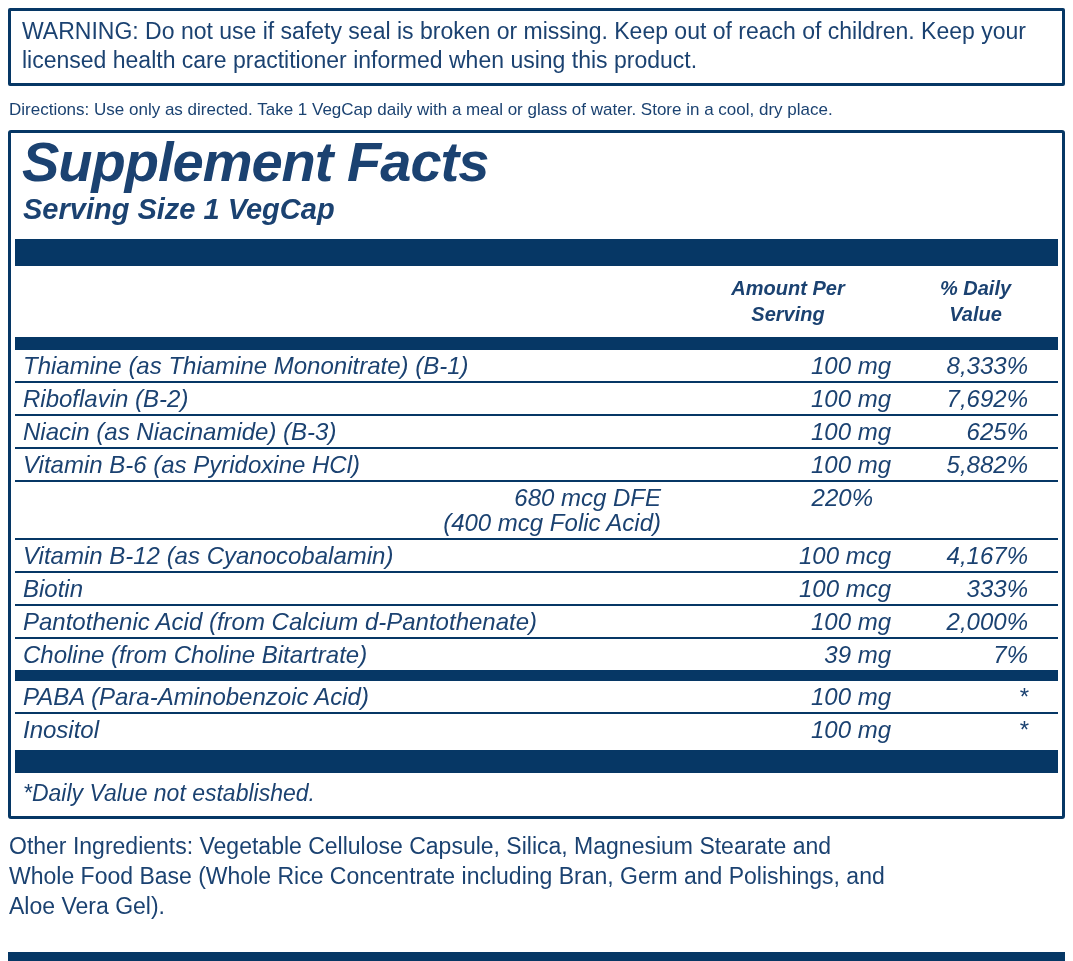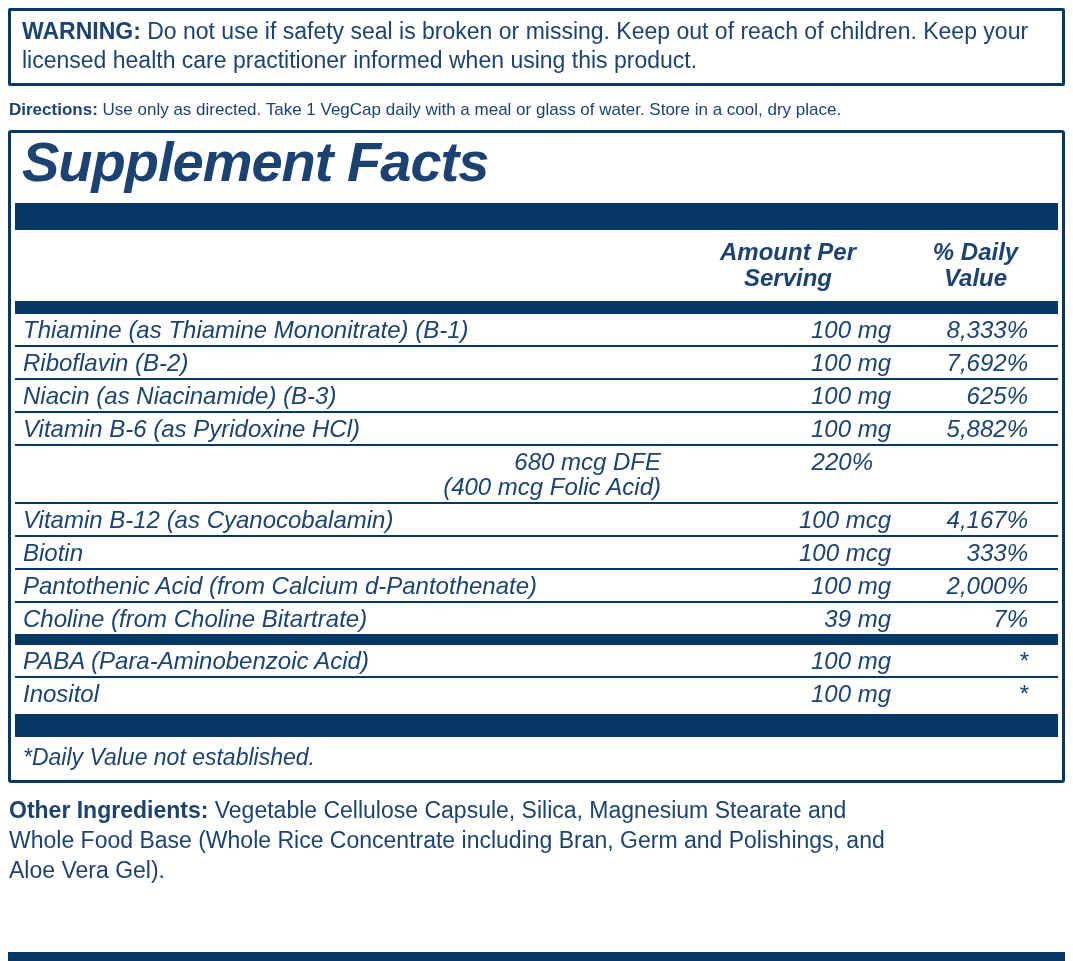--- a/index.html
+++ b/index.html
@@ -7,33 +7,33 @@
     --ink:#1b4271;
   }
   *{margin:0;padding:0;box-sizing:border-box;}
   html,body{background:#ffffff;}
   .page{
     position:relative;width:1073px;height:961px;background:#fff;overflow:hidden;
     font-family:"Liberation Sans","DejaVu Sans",sans-serif;color:var(--ink);
   }
   .warning-box{margin:8px 8px 0;border:3px solid var(--navy);border-radius:2px;padding:6px 11px 8px;}
   .warning-box p{font-size:23px;line-height:29px;}
-  .label-bold{font-weight:700;margin-top:40px;}
+  .label-bold{font-weight:400;margin-top:40px;}
   .directions{margin:10px 9px 0;font-size:17px;line-height:28px;}
   .facts-panel{margin:6px 8px 0;border:3px solid var(--navy);border-radius:3px;padding:2px 4px 4px;font-style:italic;}
   .facts-title{font-size:56px;line-height:54px;font-weight:900;letter-spacing:-1px;margin-left:7px;white-space:nowrap;}
   .serving-size{font-size:29px;line-height:32px;font-weight:800;margin:4px 0 0 8px;}
   .bar{background:var(--navy);width:100%;}
   .bar-top{height:27px;margin-top:14px;}
   .bar-thin{height:13px;}
   .bar-mid{height:11px;}
   .bar-bottom{height:23px;margin-top:5px;}
   .grid{display:grid;grid-template-columns:1fr 230px 155px;align-items:start;}
   .header-row{padding:9px 0 10px;}
-  .header-cell{font-size:24px;line-height:26px;font-weight:800;text-align:center;white-space:pre-line;}
+  .header-cell{font-size:20px;line-height:26px;font-weight:800;text-align:center;white-space:pre-line;}
   .header-cell.dv{padding-right:10px;}
   .row{padding:3px 0;border-top:2px solid var(--navy);font-size:24px;line-height:25px;}
   .rows .row:first-child{border-top:none;}
   .cell.name{padding-left:8px;}
   .cell.amount{text-align:right;padding-right:12px;white-space:nowrap;}
   .cell.dv{text-align:right;padding-right:30px;}
   .footnote{font-size:23px;line-height:25px;padding:8px 0 6px 8px;}
   .other-ingredients{margin:12px 9px 0;font-size:23px;line-height:30px;max-width:884px;}
   .bottom-edge{position:absolute;left:8px;right:8px;bottom:0;height:9px;background:var(--navy);}
 </style>
@@ -43,20 +43,21 @@
 <div class="page">
 
   <div class="warning-box">
     <p><span class="label-bold">WARNING:</span> <span>Do not use if safety seal is broken or missing. Keep out of reach of children. Keep your licensed health care practitioner informed when using this product.</span></p>
   </div>
 
   <p class="directions"><span class="label-bold">Directions:</span> <span>Use only as directed. Take 1 VegCap daily with a meal or glass of water. Store in a cool, dry place.</span></p>
 
   <div class="facts-panel">
     <div class="facts-title">Supplement Facts</div>
+    <div class="serving-size">Serving Size 1 VegCap</div>
 
     <div class="bar bar-top"></div>
 
     <div class="grid header-row">
       <div class="header-cell"></div>
       <div class="header-cell amount">Amount Per
 Serving</div>
       <div class="header-cell dv">% Daily
 Value</div>
     </div>

